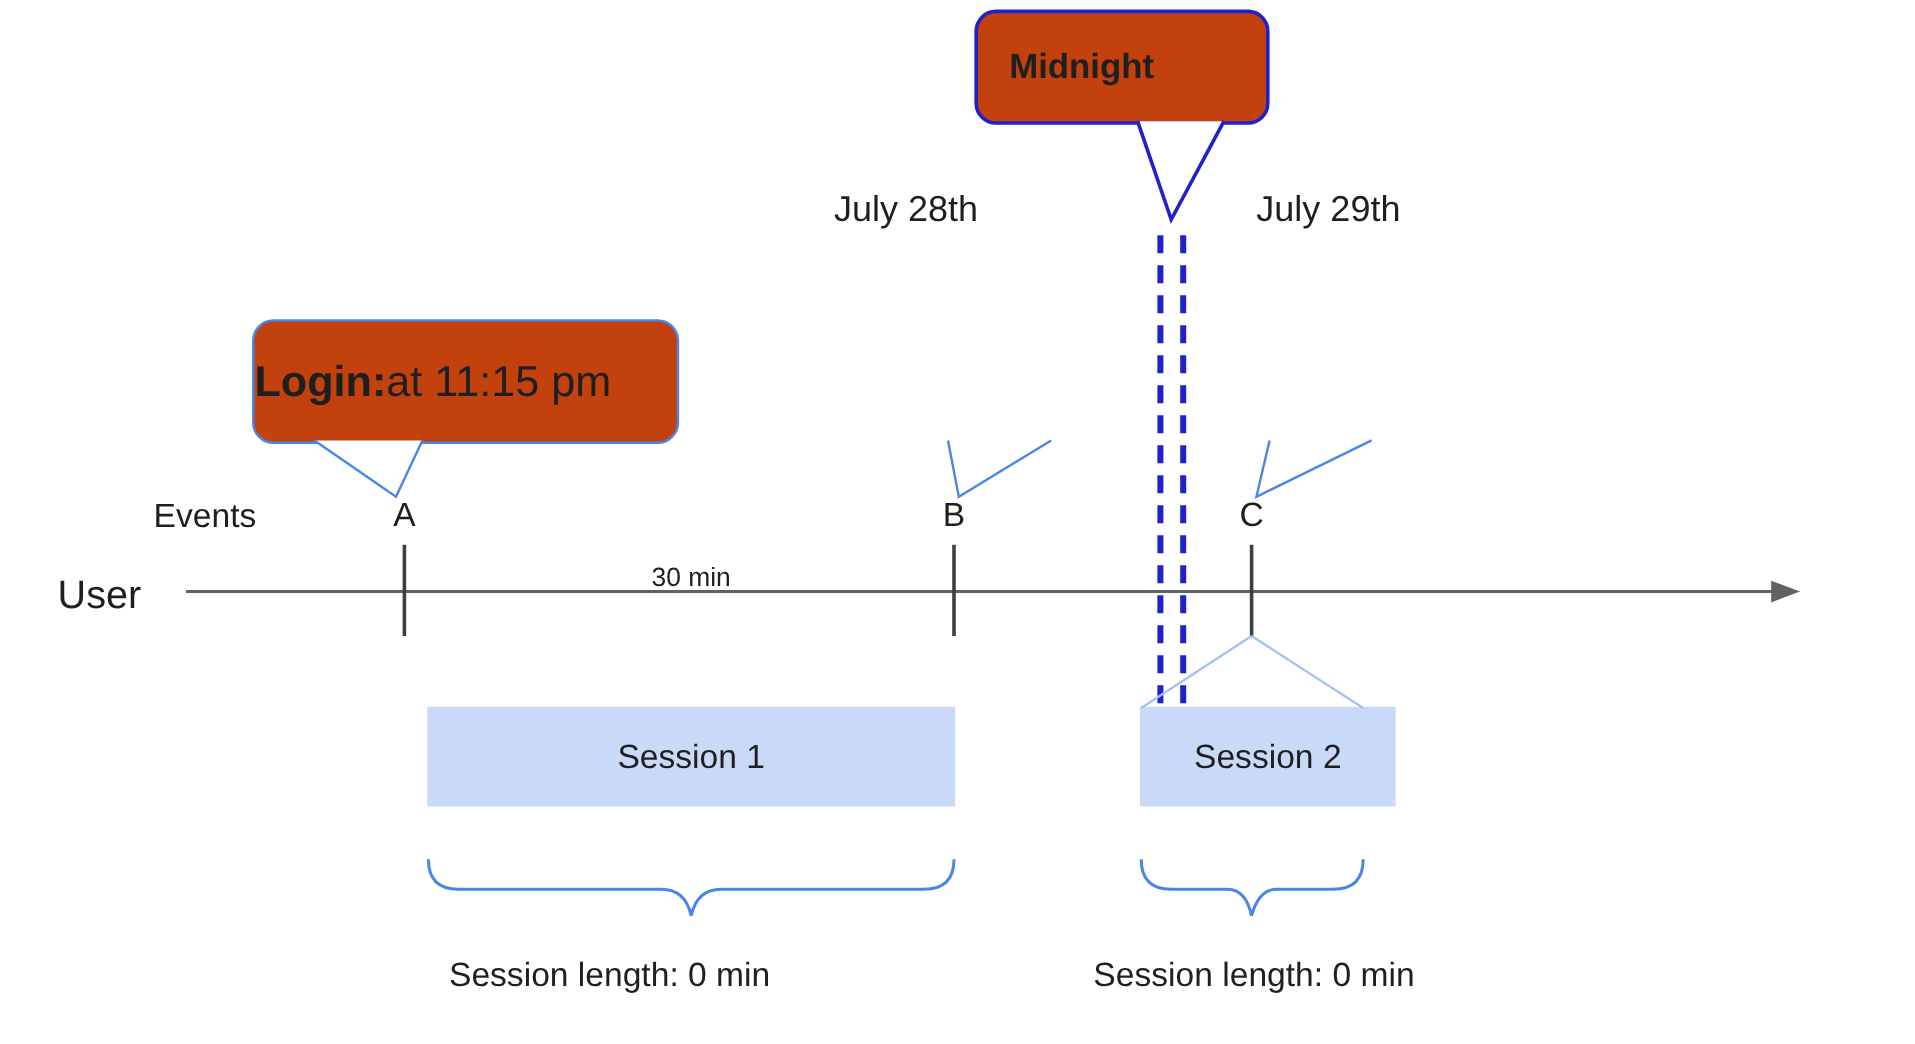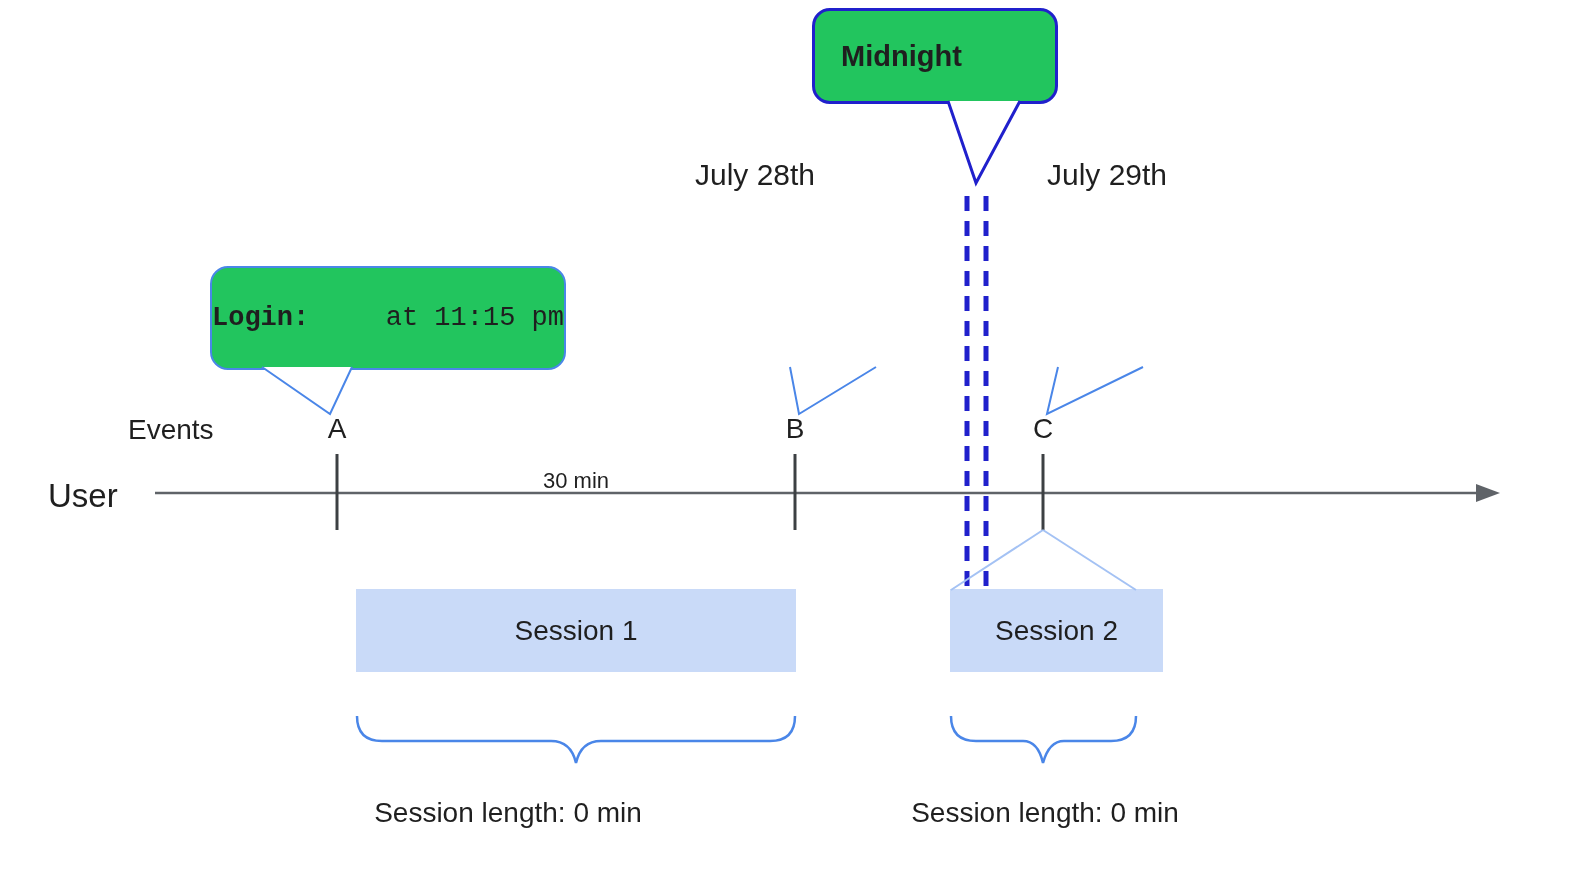--- a/index.html
+++ b/index.html
@@ -12,38 +12,37 @@
     position: relative;
     width: 1596px;
     height: 870px;
     background: #ffffff;
     overflow: hidden;
   }
 
   
   .bubble {
     position: absolute;
-    background: #22c55e;
+    background: #c2410c;
     border-radius: 18px;
     display: flex;
     align-items: center;
   }
   .midnight {
     left: 812px; top: 8px; width: 246px; height: 96px;
     border: 3px solid var(--accent-dark, #2020cc);
     padding-left: 26px;
     font-size: 29px;
   }
   .b { font-weight: bold; }
   .callout {
     top: 266px; height: 104px;
     border: 2px solid var(--accent, #4a86e8);
-    justify-content: space-between;
-    font-size: 27px;
-    font-family: Liberation Mono, monospace;
+    justify-content: flex-start;
+    font-size: 36px;
   }
   .c-a { left: 210px; width: 356px; }
   .c-b { left: 590px; width: 356px; }
   .c-c { left: 1005px; width: 348px; }
 
   
   .label { position: absolute; white-space: nowrap; }
   .date-left  { left: 660px;  top: 158px; width: 190px; text-align: center; font-size: 30px; }
   .date-right { left: 1012px; top: 158px; width: 190px; text-align: center; font-size: 30px; }
   .events-label { left: 128px; top: 414px; font-size: 28px; }

